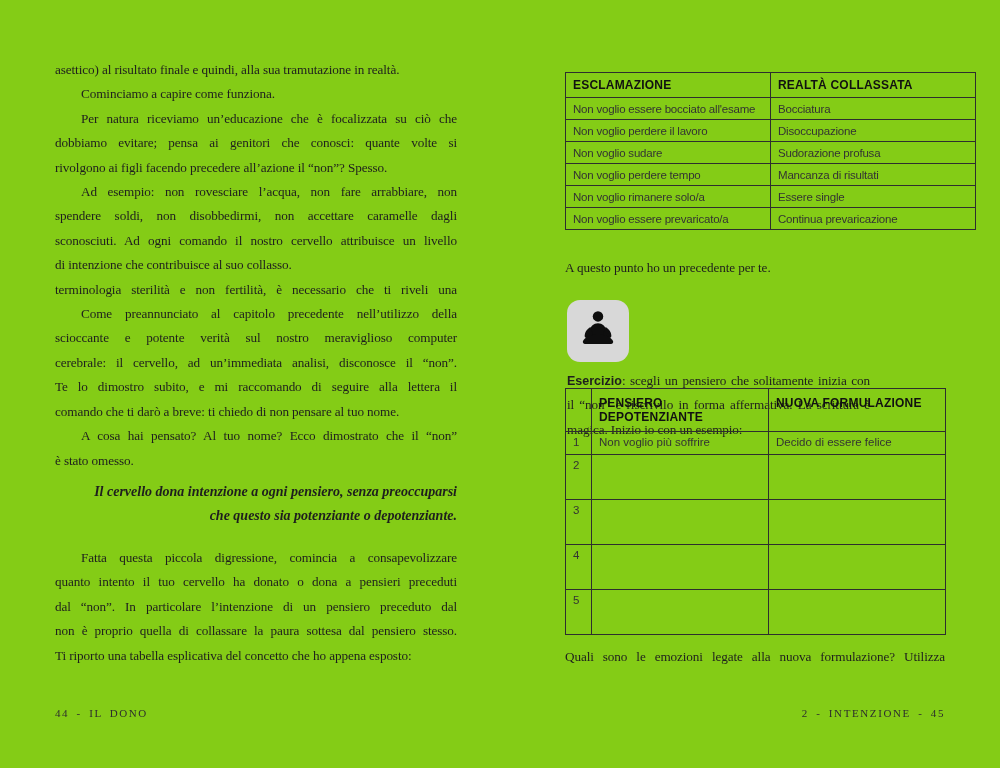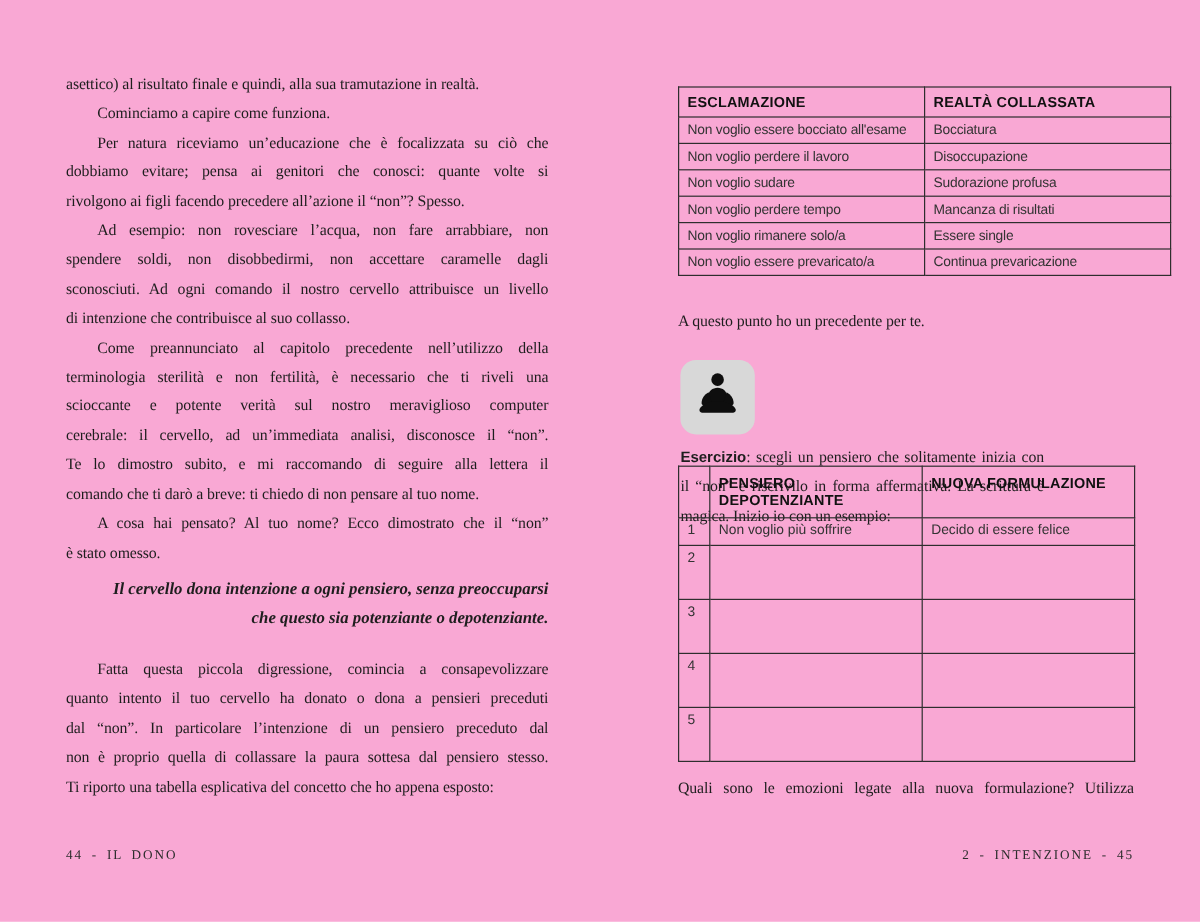--- a/index.html
+++ b/index.html
@@ -2,21 +2,21 @@
 <html><head>
 <meta charset="utf-8">
 <style>
   html, body { margin: 0; padding: 0; }
   body {
     width: 1000px; height: 768px; background: #ffffff;
     font-family: "Liberation Serif", serif;
     color: #1e1e1e;
     position: relative; overflow: hidden;
   }
-  .canvas { position: absolute; left: 0; top: 0; width: 1000px; height: 768px; background: #f9a8d4; }
+  .canvas { position: absolute; left: 0; top: 0; width: 1000px; height: 768px; background: #84cc16; }
 
   
   .left-col {
     position: absolute; left: 55px; top: 58px; width: 402px;
     font-size: 13.2px; line-height: 24.4px; letter-spacing: -0.1px;
     color: #1e1e1e;
   }
   .tl { white-space: normal; }
   .end { white-space: nowrap; }
   .jl { text-align: justify; text-align-last: justify; }
@@ -95,22 +95,22 @@
   <div class="left-col">
     <div class="tl end">asettico) al risultato finale e quindi, alla sua tramutazione in realtà.</div>
     <div class="tl end ind">Cominciamo a capire come funziona.</div>
     <div class="tl jl ind">Per natura riceviamo un’educazione che è focalizzata su ciò che</div>
     <div class="tl jl">dobbiamo evitare; pensa ai genitori che conosci: quante volte si</div>
     <div class="tl end">rivolgono ai figli facendo precedere all’azione il “non”? Spesso.</div>
     <div class="tl jl ind">Ad esempio: non rovesciare l’acqua, non fare arrabbiare, non</div>
     <div class="tl jl">spendere soldi, non disobbedirmi, non accettare caramelle dagli</div>
     <div class="tl jl">sconosciuti. Ad ogni comando il nostro cervello attribuisce un livello</div>
     <div class="tl end">di intenzione che contribuisce al suo collasso.</div>
+    <div class="tl jl">terminologia sterilità e non fertilità, è necessario che ti riveli una</div>
     <div class="tl jl ind">Come preannunciato al capitolo precedente nell’utilizzo della</div>
-    <div class="tl jl">terminologia sterilità e non fertilità, è necessario che ti riveli una</div>
     <div class="tl jl">scioccante e potente verità sul nostro meraviglioso computer</div>
     <div class="tl jl">cerebrale: il cervello, ad un’immediata analisi, disconosce il “non”.</div>
     <div class="tl jl">Te lo dimostro subito, e mi raccomando di seguire alla lettera il</div>
     <div class="tl end">comando che ti darò a breve: ti chiedo di non pensare al tuo nome.</div>
     <div class="tl jl ind">A cosa hai pensato? Al tuo nome? Ecco dimostrato che il “non”</div>
     <div class="tl end">è stato omesso.</div>
 
     <div class="quote">
       <div>Il cervello dona intenzione a ogni pensiero, senza preoccuparsi</div>
       <div>che questo sia potenziante o depotenziante.</div>

